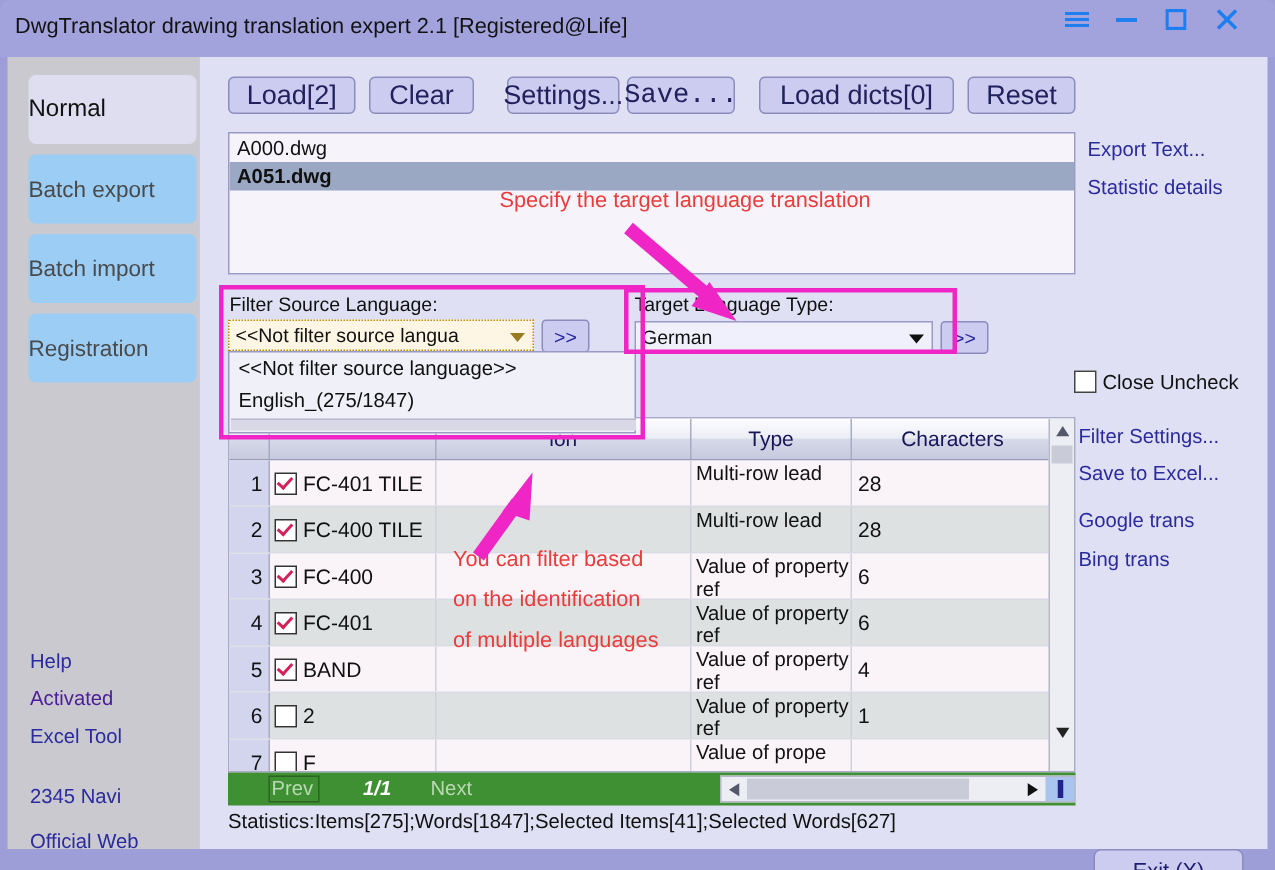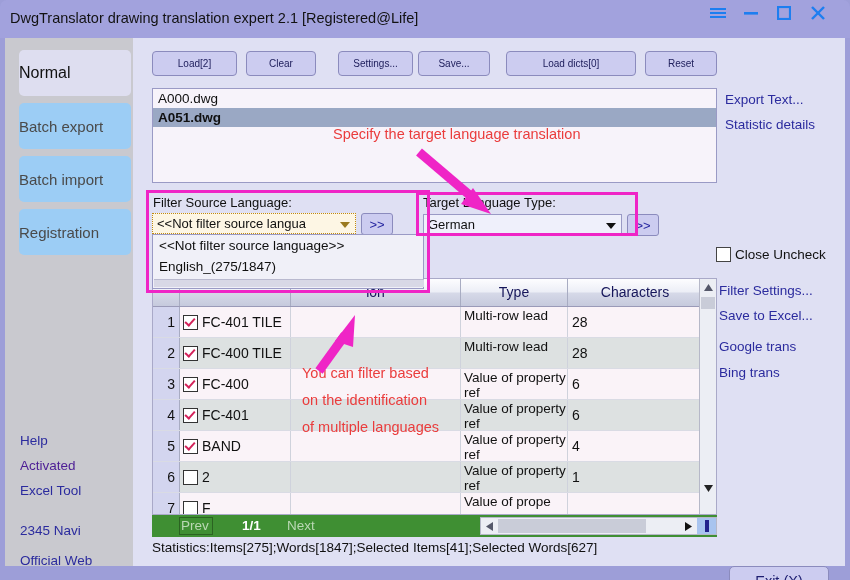--- a/index.html
+++ b/index.html
@@ -80,21 +80,21 @@
   }
 
   
   .tbtn {
     position: absolute; top: 13px;
     height: 25px;
     background: #ccccf0;
     border: 1px solid #8b8bbd;
     border-radius: 4px;
     color: #21215e;
-    font-size: 10px;
+    font-size: 18px;
     display: flex; align-items: center; justify-content: center;
     box-sizing: border-box;
     cursor: pointer;
     white-space: nowrap;
   }
 
   
   .filelist {
     position: absolute; left: 19px; top: 50px;
     width: 565px; height: 95px;
@@ -480,21 +480,21 @@
     <div class="sb-link" style="top:445px;">Excel Tool</div>
     <div class="sb-link" style="top:485px;">2345 Navi</div>
     <div class="sb-link" style="top:515px;">Official Web</div>
   </div>
 
   <div class="main">
 
     <div class="tbtn" style="left:19px;  width:85px;">Load[2]</div>
     <div class="tbtn" style="left:113px; width:70px;">Clear</div>
     <div class="tbtn" style="left:205px; width:75px;">Settings...</div>
-    <div class="tbtn" style="left:285px; width:72px;">Save...</div>
+    <div class="tbtn" style="left:285px; width:72px;font-family:Liberation Mono, monospace;">Save...</div>
     <div class="tbtn" style="left:373px; width:130px;">Load dicts[0]</div>
     <div class="tbtn" style="left:512px; width:72px;">Reset</div>
 
     <div class="filelist">
       <div class="fl-item">A000.dwg</div>
       <div class="fl-item selected">A051.dwg</div>
     </div>
 
     <div class="rlink" style="left:592px; top:54px;">Export Text...</div>
     <div class="rlink" style="left:592px; top:79px;">Statistic details</div>
@@ -626,21 +626,21 @@
           <svg width="9" height="7" viewBox="0 0 9 7">
               <polygon points="0,0 9,0 4.5,7" fill="#222"></polygon>
             </svg>
         </div>
       </div>
     </div>
 
     <div class="pager">
       <div class="pg-focus"></div>
       <div class="pg-txt" style="left:29px;">Prev</div>
-      <div class="pg-txt cur" style="left:90px;">1/1</div>
+      <div class="pg-txt cur" style="left:90px;font-style:italic;">1/1</div>
       <div class="pg-txt" style="left:135px;">Next</div>
     </div>
 
     <div class="hsb">
       <div class="hsb-arrow" style="left:0px;">
         <svg width="7" height="9" viewBox="0 0 7 9">
             <polygon points="0,4.5 7,0 7,9" fill="#55586a"></polygon>
           </svg>
       </div>
       <div class="hsb-thumb"></div>

